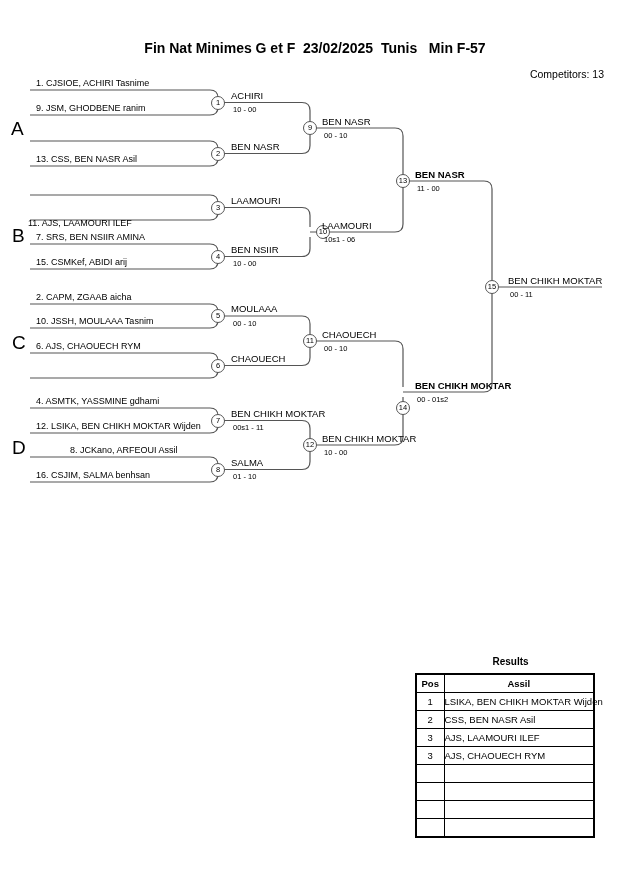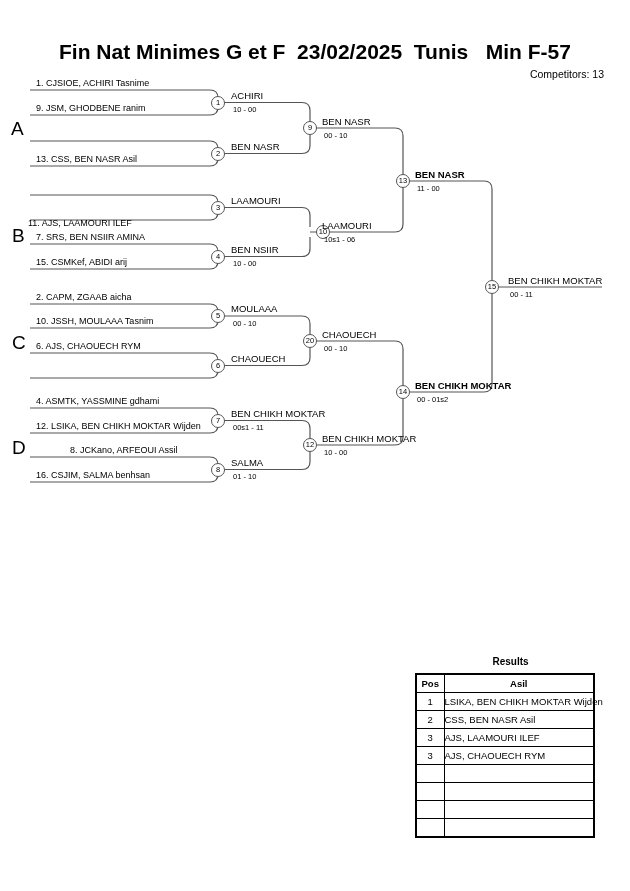--- a/index.html
+++ b/index.html
@@ -1,19 +1,19 @@
 <!DOCTYPE html>
 <html><head>
 <meta charset="utf-8">
 <style>
   html,body{margin:0;padding:0;background:#fff;}
   .page{position:relative;width:630px;height:891px;background:#fff;overflow:hidden;
         font-family:"Liberation Sans", sans-serif;color:#000;}
   .abs{position:absolute;}
-  .title{top:40px;left:0;width:630px;text-align:center;font-weight:bold;font-size:21px;white-space:pre;}
+  .title{top:40px;left:0;width:630px;text-align:center;font-weight:bold;font-size:14px;white-space:pre;}
   .competitors{top:68px;left:0;width:604px;text-align:right;font-size:10.5px;}
   .group{font-size:19px;}
   .entry{font-size:9px;white-space:nowrap;}
   .winner{font-size:9.5px;white-space:nowrap;}
   .winner.bold{font-weight:bold;}
   .score{font-size:7.5px;white-space:nowrap;}
   .circle{width:14px;height:14px;border:1px solid #555;border-radius:50%;background:#fff;
           box-sizing:border-box;font-size:7.5px;line-height:12px;text-align:center;}
   svg.lines{position:absolute;left:0;top:0;}
   .results-wrap{position:absolute;left:415px;top:656px;width:191px;}
@@ -100,24 +100,24 @@
   <div class="abs circle" style="left:211px;top:96px;">1</div>
   <div class="abs circle" style="left:211px;top:147px;">2</div>
   <div class="abs circle" style="left:211px;top:201px;">3</div>
   <div class="abs circle" style="left:211px;top:250px;">4</div>
   <div class="abs circle" style="left:211px;top:309px;">5</div>
   <div class="abs circle" style="left:211px;top:359px;">6</div>
   <div class="abs circle" style="left:211px;top:414px;">7</div>
   <div class="abs circle" style="left:211px;top:463px;">8</div>
   <div class="abs circle" style="left:303px;top:121px;">9</div>
   <div class="abs circle" style="left:316px;top:225px;text-align:center;">10</div>
-  <div class="abs circle" style="left:303px;top:334px;">20</div>
+  <div class="abs circle" style="left:303px;top:334px;">11</div>
   <div class="abs circle" style="left:303px;top:438px;">12</div>
   <div class="abs circle" style="left:396px;top:174px;">13</div>
-  <div class="abs circle" style="left:396px;top:385px;">14</div>
+  <div class="abs circle" style="left:396px;top:401px;">14</div>
   <div class="abs circle" style="left:485px;top:280px;">15</div>
 
   <div class="abs winner" style="left:231px;top:90px;">ACHIRI</div>
   <div class="abs winner" style="left:231px;top:141px;">BEN NASR</div>
   <div class="abs winner" style="left:231px;top:195px;">LAAMOURI</div>
   <div class="abs winner" style="left:231px;top:244px;">BEN NSIIR</div>
   <div class="abs winner" style="left:231px;top:303px;">MOULAAA</div>
   <div class="abs winner" style="left:231px;top:353px;">CHAOUECH</div>
   <div class="abs winner" style="left:231px;top:408px;">BEN CHIKH MOKTAR</div>
   <div class="abs winner" style="left:231px;top:457px;">SALMA</div>
@@ -148,21 +148,21 @@
   <div class="results-wrap">
     <div class="results-title">Results</div>
     <table class="results">
       <colgroup>
           <col style="width:28px">
           <col>
         </colgroup>
       <thead>
         <tr>
           <th>Pos</th>
-          <th>Asil</th>
+          <th>Assil</th>
         </tr>
       </thead>
       <tbody>
         <tr>
           <td class="pos">1</td>
           <td class="name">LSIKA, BEN CHIKH MOKTAR Wijden</td>
         </tr>
         <tr>
           <td class="pos">2</td>
           <td class="name">CSS, BEN NASR Asil</td>

